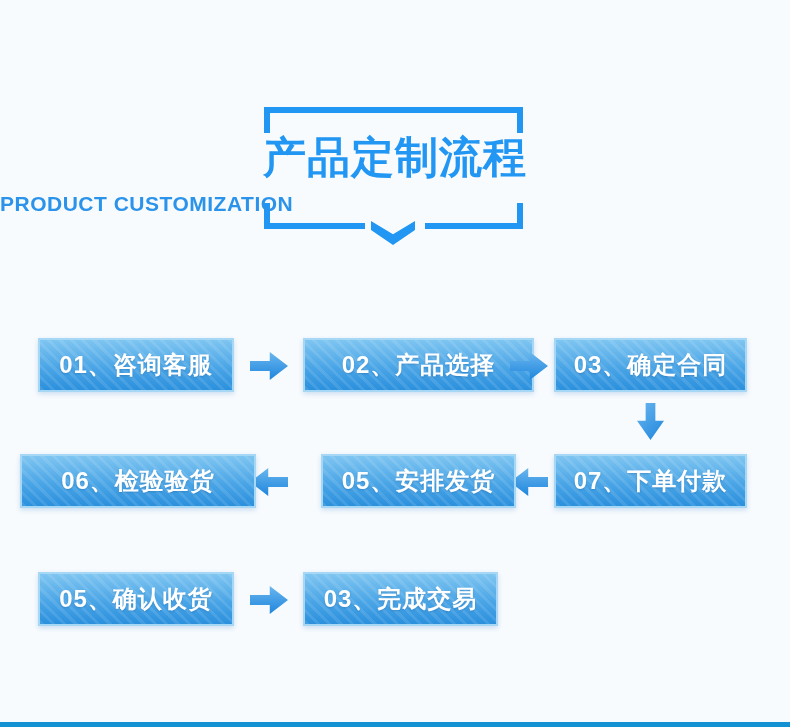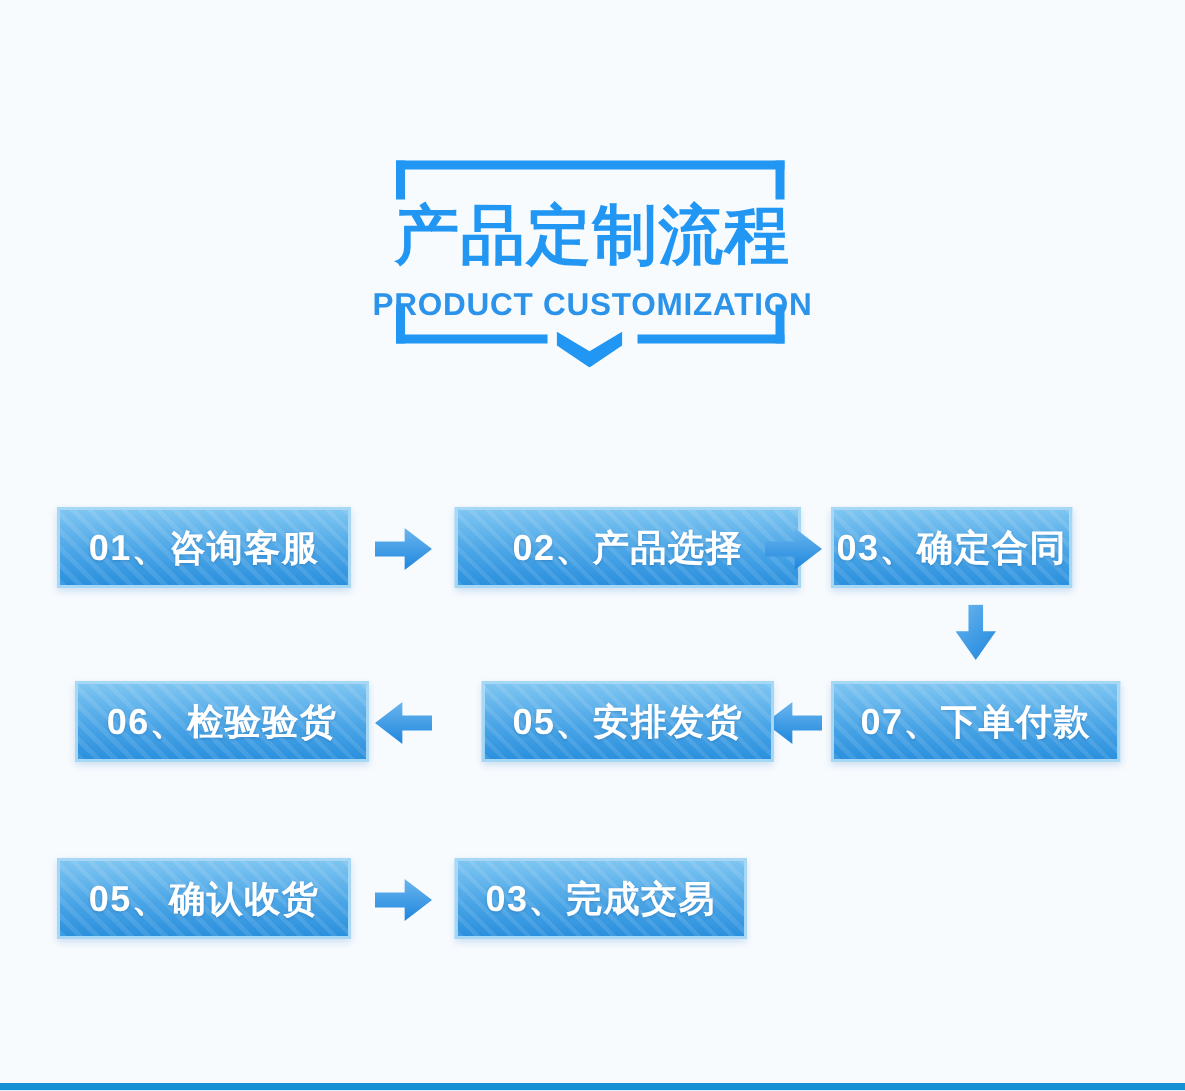--- a/index.html
+++ b/index.html
@@ -44,21 +44,21 @@
   .page-title{
     position:absolute;left:0;top:133px;width:790px;
     text-align:center;
     font-size:43px;font-weight:bold;line-height:1.15;
     color:var(--accent-color);
     letter-spacing:1px;
     white-space:nowrap;
   }
   .page-subtitle{
     position:absolute;left:0;top:191px;width:790px;
-    text-align:center;
+    text-align:left;
     font-size:21px;font-weight:600;line-height:1.2;
     color:#2b93ea;
     letter-spacing:0.5px;
     white-space:nowrap;
   }
 
   
   .step{
     position:absolute;height:54px;
     border:2px solid var(--box-border-color);
@@ -73,24 +73,24 @@
   .step span{
     color:#ffffff;
     font-size:24px;font-weight:bold;
     letter-spacing:1px;
     text-shadow:0 1px 2px rgba(10,70,130,.28);
     white-space:nowrap;
     text-align:center;
   }
   .s1{left:38px; top:338px;width:196px}
   .s2{left:303px;top:338px;width:231px}
-  .s3{left:554px;top:338px;width:161px}
+  .s3{left:554px;top:338px;width:193px}
   .s4{left:554px;top:454px;width:193px}
   .s5{left:321px;top:454px;width:195px}
-  .s6{left:50px; top:454px;width:196px}
+  .s6{left:20px; top:454px;width:236px}
   .s7{left:38px; top:572px;width:196px}
   .s8{left:303px;top:572px;width:195px}
 
   
   .flow-arrow{
     position:absolute;
     background:linear-gradient(180deg,#6ab6ee 0%,#1f86dd 100%);
   }
   .arrow-right{
     width:38px;height:28px;

